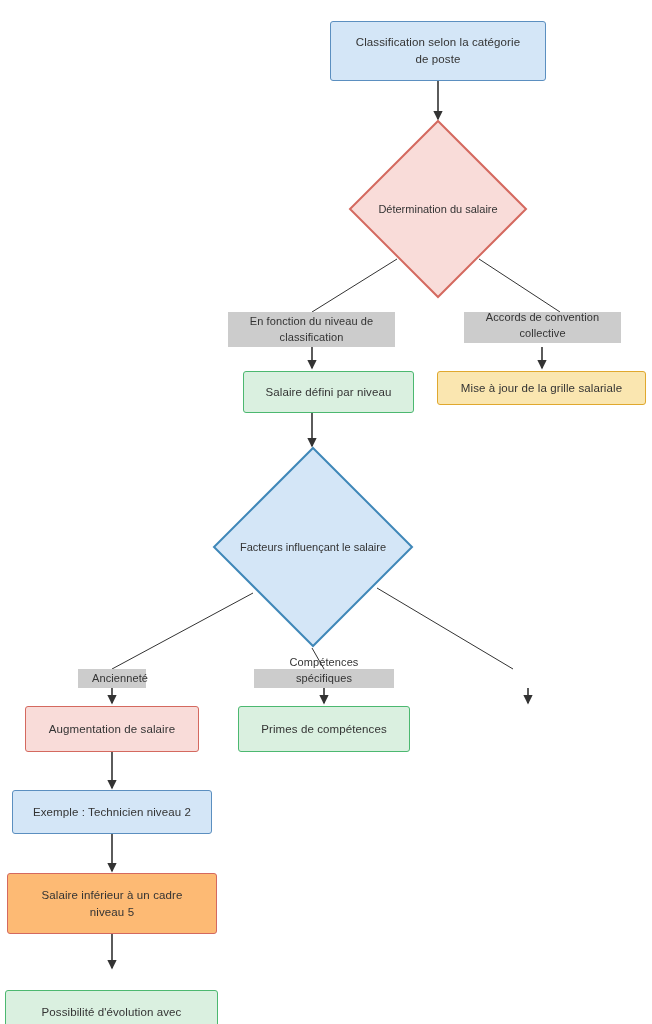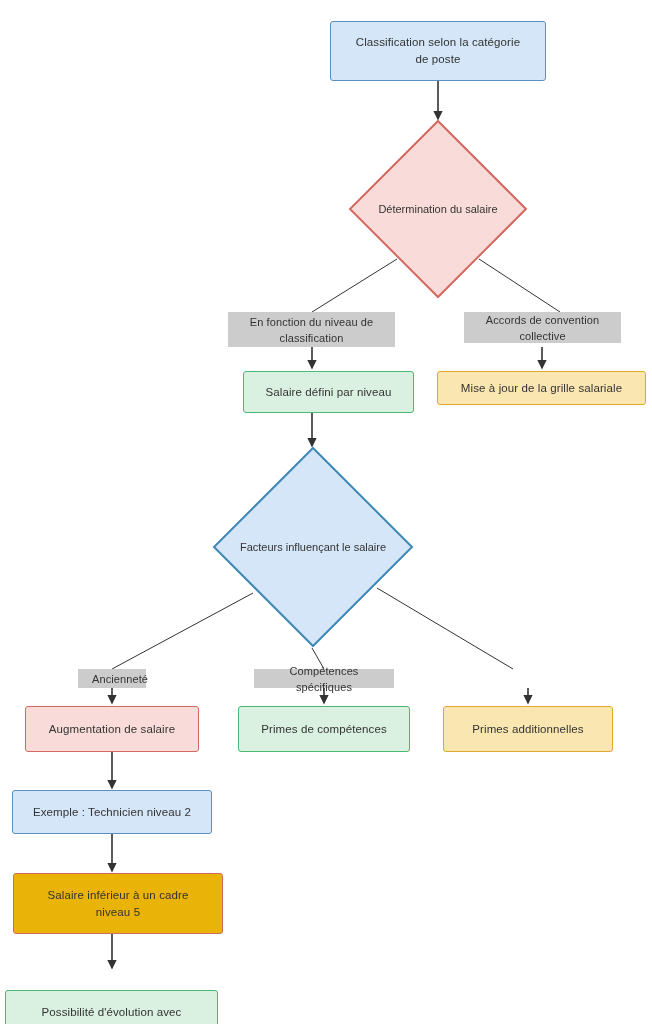--- a/index.html
+++ b/index.html
@@ -45,20 +45,21 @@
     border-radius: 3px;
   }
   .node.label-chip {
     background: #cccccc;
     color: #333333;
     border: none;
     border-radius: 0;
     font-size: 11px;
     line-height: 16px;
     padding: 2px 6px;
+    align-items: flex-end;
   }
   .node-text {
     display: block;
     width: 100%;
     padding: 0 8px;
     box-sizing: border-box;
     white-space: pre-line;
   }
   .diamond-wrap {
     position: absolute;
@@ -168,29 +169,26 @@
 
 
   <div class="node rect" style="left:25px; top:690px; width:174px; height:46px; background:#f9dcd9; border-color:#d4695f;">
     <span class="node-text">Augmentation de salaire</span>
   </div>
 
   <div class="node rect" style="left:238px; top:690px; width:172px; height:46px; background:#daf0e0; border-color:#4cb870;">
     <span class="node-text">Primes de compétences</span>
   </div>
 
-  <div class="node rect" style="left:443px; top:690px; width:170px; height:46px; background:#fae6b0; border-color:#e0a82e;">
-    <span class="node-text">Primes additionnelles</span>
-  </div>
 
   <div class="node rect" style="left:12px; top:774px; width:200px; height:44px; background:#d4e6f7; border-color:#5b8fc0;">
     <span class="node-text">Exemple : Technicien niveau 2</span>
   </div>
 
-  <div class="node rect" style="left:7px; top:857px; width:210px; height:61px; background:#eab308; border-color:#d4695f;margin-left:6px;">
+  <div class="node rect" style="left:7px; top:857px; width:210px; height:61px; background:#fdba74; border-color:#d4695f;">
     <span class="node-text">Salaire inférieur à un cadre
 niveau 5</span>
   </div>
 
   <div class="node rect" style="left:5px; top:954px; width:213px; height:61px; background:#daf0e0; border-color:#4cb870;margin-top:20px;">
     <span class="node-text">Possibilité d'évolution avec
 expérience et formation</span>
   </div>
 
 </div>

